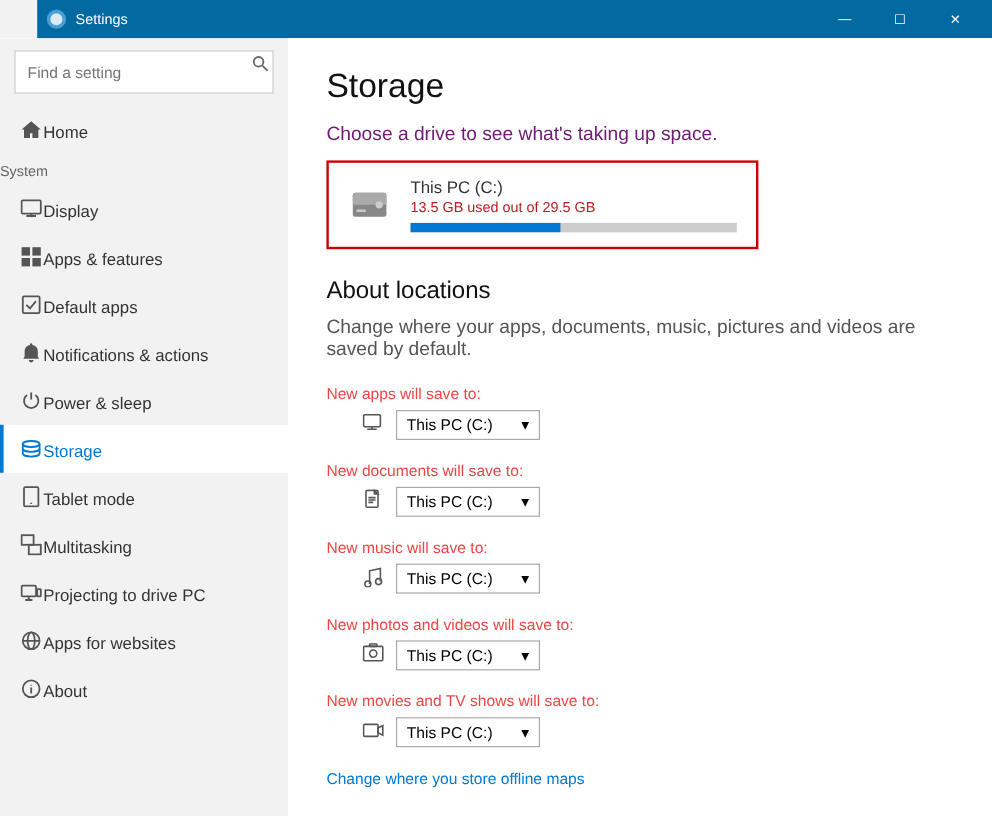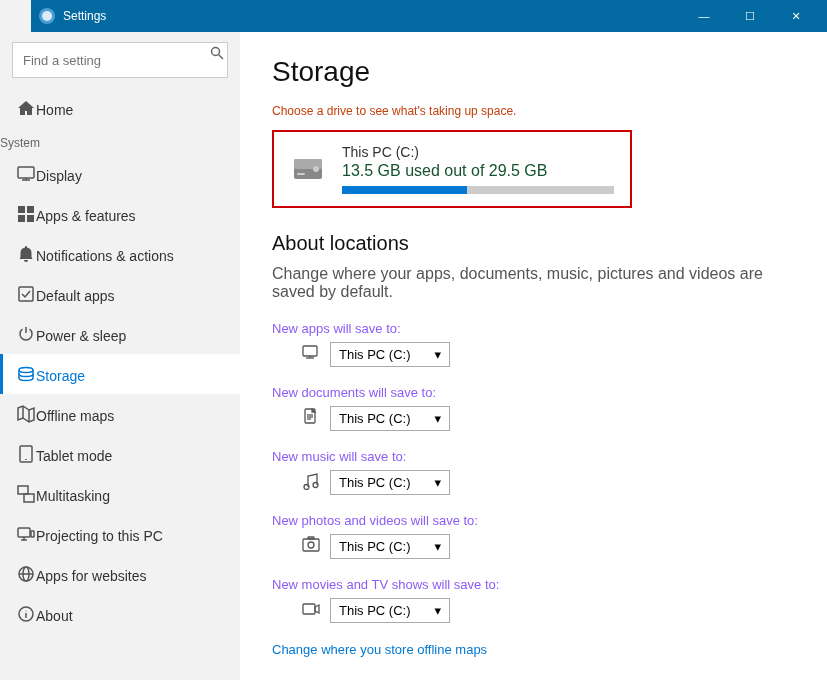--- a/index.html
+++ b/index.html
@@ -97,41 +97,41 @@
       padding: 24px 32px;
       overflow-y: auto;
       background: white;
     }
     .page-title {
       font-size: 28px;
       font-weight: 300;
       color: #111;
       margin-bottom: 16px;
     }
-    .subtitle { font-size: 12px; color: #c2410c; margin-bottom: 12px; }
+    .subtitle { font-size: 16px; color: #701a75; margin-bottom: 12px; }
 
     
     .drive-card {
       border: 2px solid #cc0000;
       padding: 12px 16px;
       display: flex;
       align-items: center;
       gap: 16px;
       max-width: 360px;
       cursor: pointer;
       margin-bottom: 24px;
     }
     .drive-icon {
       width: 36px;
       height: 36px;
       flex-shrink: 0;
     }
     .drive-info { flex: 1; }
     .drive-name { font-size: 14px; color: #333; margin-bottom: 2px; }
-    .drive-size { font-size: 16px; color: #14532d; margin-bottom: 6px; }
+    .drive-size { font-size: 12px; color: #b91c1c; margin-bottom: 6px; }
     .progress-bar-bg {
       width: 100%;
       height: 8px;
       background: #ccc;
       border-radius: 0;
       overflow: hidden;
     }
     .progress-bar-fill {
       height: 100%;
       background: #0078d4;
@@ -141,21 +141,21 @@
     .section-title {
       font-size: 20px;
       font-weight: 300;
       color: #111;
       margin-bottom: 10px;
     }
     .section-desc { font-size: 16px; color: #555; margin-bottom: 20px; }
 
     
     .save-location-row { margin-bottom: 18px; }
-    .save-location-label { font-size: 13px; color: #8b5cf6; margin-bottom: 6px; display: flex; align-items: center; gap: 10px; }
+    .save-location-label { font-size: 13px; color: #ef4444; margin-bottom: 6px; display: flex; align-items: center; gap: 10px; }
     .save-location-select-row { display: flex; align-items: center; gap: 10px; padding-left: 30px; }
     .dropdown {
       border: 1px solid #aaa;
       padding: 4px 8px;
       font-size: 13px;
       background: white;
       cursor: pointer;
       display: flex;
       align-items: center;
       gap: 8px;
@@ -229,35 +229,35 @@
             <rect x="10" y="1" width="7" height="7"></rect>
             <rect x="1" y="10" width="7" height="7"></rect>
             <rect x="10" y="10" width="7" height="7"></rect>
           </svg>
       </span>
       <span>Apps &amp; features</span>
     </div>
 
     <div class="nav-item">
       <span class="nav-icon">
+        <svg width="18" height="18" viewBox="0 0 18 18" fill="none" stroke="currentColor" stroke-width="1.5">
+            <rect x="2" y="2" width="14" height="14" rx="1"></rect>
+            <polyline points="5,9 8,12 13,6"></polyline>
+          </svg>
+      </span>
+      <span>Default apps</span>
+    </div>
+
+    <div class="nav-item">
+      <span class="nav-icon">
         <svg width="18" height="18" viewBox="0 0 18 18" fill="currentColor">
             <path d="M9 1a1 1 0 0 1 1 1v.5A5.5 5.5 0 0 1 14.5 8v4l1 2H2.5l1-2V8A5.5 5.5 0 0 1 8 2.5V2a1 1 0 0 1 1-1zm0 16a2 2 0 0 0 2-2H7a2 2 0 0 0 2 2z"></path>
           </svg>
       </span>
       <span>Notifications &amp; actions</span>
-    </div>
-
-    <div class="nav-item">
-      <span class="nav-icon">
-        <svg width="18" height="18" viewBox="0 0 18 18" fill="none" stroke="currentColor" stroke-width="1.5">
-            <rect x="2" y="2" width="14" height="14" rx="1"></rect>
-            <polyline points="5,9 8,12 13,6"></polyline>
-          </svg>
-      </span>
-      <span>Default apps</span>
     </div>
 
     <div class="nav-item">
       <span class="nav-icon">
         <svg width="18" height="18" viewBox="0 0 18 18" fill="none" stroke="currentColor" stroke-width="1.5">
             <path d="M9 2v6"></path>
             <path d="M5.5 4.2A6 6 0 1 0 12.5 4.2"></path>
           </svg>
       </span>
       <span>Power &amp; sleep</span>
@@ -267,30 +267,20 @@
       <span class="nav-icon">
         <svg width="18" height="18" viewBox="0 0 18 18" fill="none" stroke="currentColor" stroke-width="1.5">
             <ellipse cx="9" cy="5" rx="7" ry="2.5"></ellipse>
             <path d="M2 5v8c0 1.38 3.13 2.5 7 2.5s7-1.12 7-2.5V5"></path>
             <path d="M2 9c0 1.38 3.13 2.5 7 2.5s7-1.12 7-2.5"></path>
           </svg>
       </span>
       <span>Storage</span>
     </div>
 
-    <div class="nav-item">
-      <span class="nav-icon">
-        <svg width="18" height="18" viewBox="0 0 18 18" fill="none" stroke="currentColor" stroke-width="1.5">
-            <polygon points="1,3 6,1 12,5 17,3 17,15 12,17 6,13 1,15"></polygon>
-            <line x1="6" y1="1" x2="6" y2="13"></line>
-            <line x1="12" y1="5" x2="12" y2="17"></line>
-          </svg>
-      </span>
-      <span>Offline maps</span>
-    </div>
 
     <div class="nav-item">
       <span class="nav-icon">
         <svg width="18" height="18" viewBox="0 0 18 18" fill="none" stroke="currentColor" stroke-width="1.5">
             <rect x="3" y="1" width="12" height="16" rx="1"></rect>
             <line x1="9" y1="14" x2="9" y2="15"></line>
           </svg>
       </span>
       <span>Tablet mode</span>
     </div>
@@ -307,21 +297,21 @@
 
     <div class="nav-item">
       <span class="nav-icon">
         <svg width="18" height="18" viewBox="0 0 18 18" fill="none" stroke="currentColor" stroke-width="1.5">
             <rect x="1" y="3" width="12" height="9" rx="1"></rect>
             <line x1="7" y1="12" x2="7" y2="15"></line>
             <line x1="4" y1="15" x2="10" y2="15"></line>
             <rect x="14" y="6" width="3" height="6" rx="0.5"></rect>
           </svg>
       </span>
-      <span>Projecting to this PC</span>
+      <span>Projecting to drive PC</span>
     </div>
 
     <div class="nav-item">
       <span class="nav-icon">
         <svg width="18" height="18" viewBox="0 0 18 18" fill="none" stroke="currentColor" stroke-width="1.5">
             <circle cx="9" cy="9" r="7"></circle>
             <ellipse cx="9" cy="9" rx="3" ry="7"></ellipse>
             <line x1="2" y1="9" x2="16" y2="9"></line>
           </svg>
       </span>

